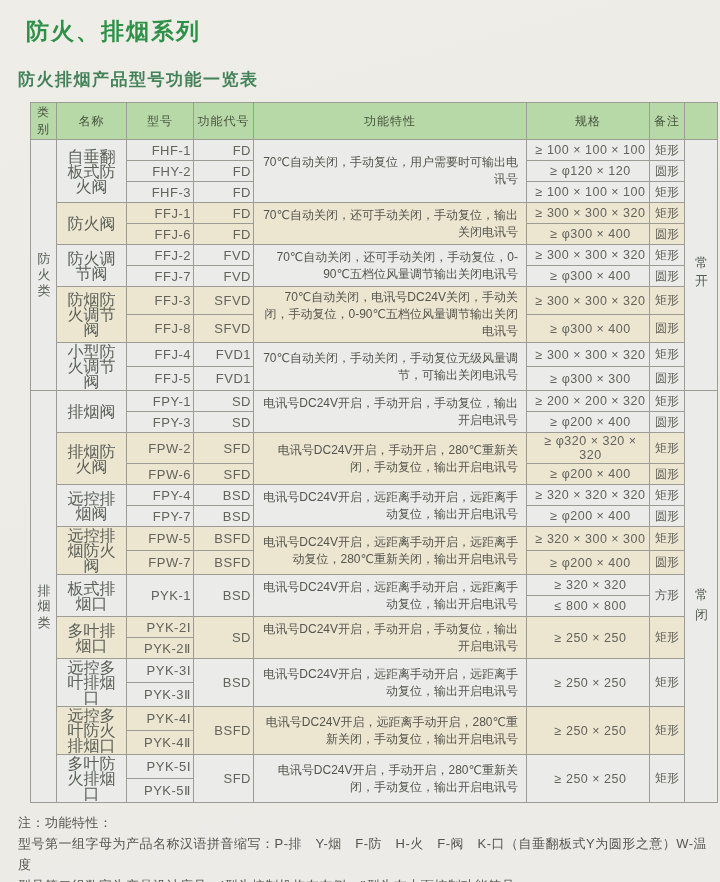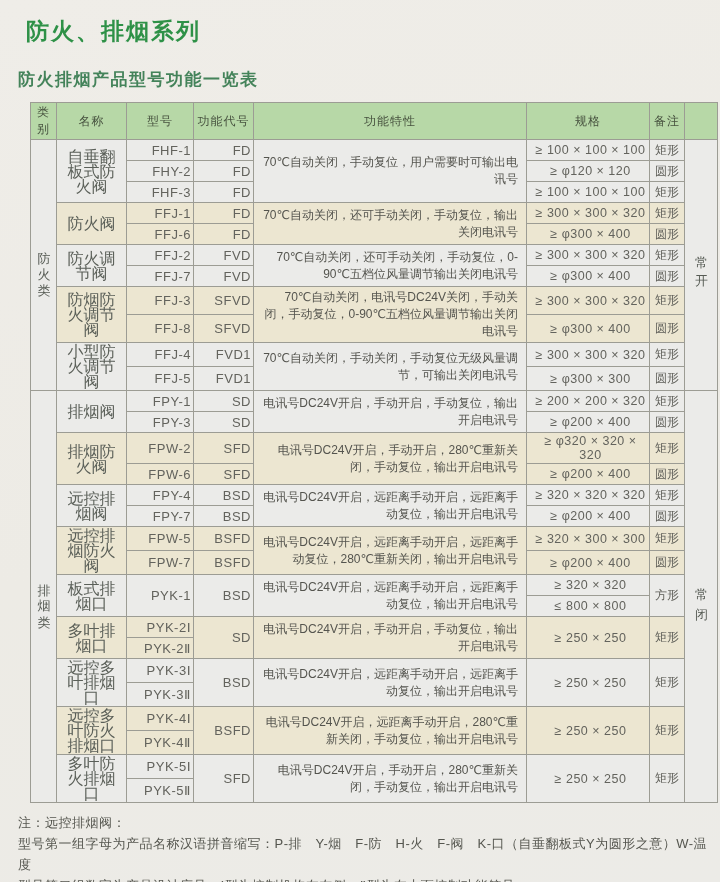--- a/index.html
+++ b/index.html
@@ -277,18 +277,18 @@
           <td rowspan="2" class="spec">≥ 250 × 250</td>
           <td rowspan="2" class="shape">矩形</td>
         </tr>
         <tr>
           <td class="model">PYK-5Ⅱ</td>
         </tr>
       </tbody>
   </table>
 
   <div class="notes">
-      <div>注：远控排烟阀：</div>
+      <div>注：功能特性：</div>
       <div>型号第一组字母为产品名称汉语拼音缩写：P-排　Y-烟　F-防　H-火　F-阀　K-口（自垂翻板式Y为圆形之意）W-温度</div>
       <div>型号第二组数字为产品设计序号：Ⅰ型为控制机构在左侧，Ⅱ型为在上面控制功能符号</div>
       <div>第三组数字为数字控制机构的位置：S-代表电磁铁动作　F-温度熔断器动作　V-风量调节　D-手动操作复位</div>
     </div>
 </div>
 
 </body></html>

